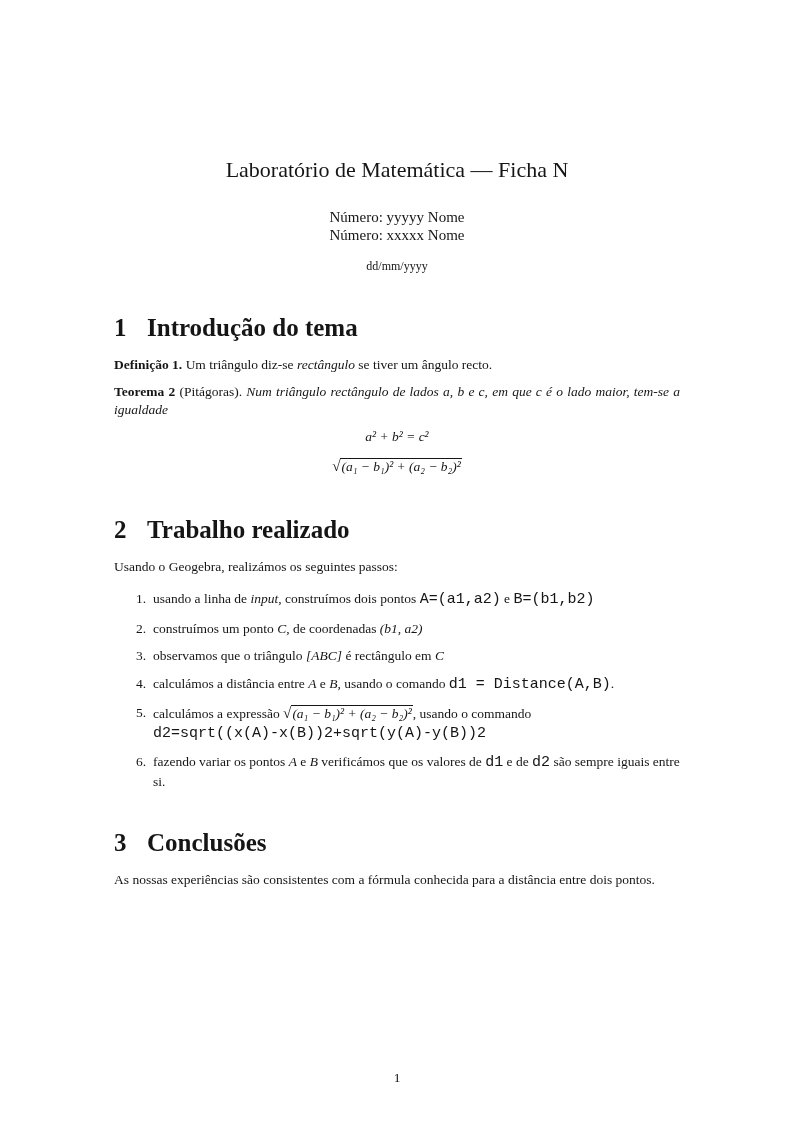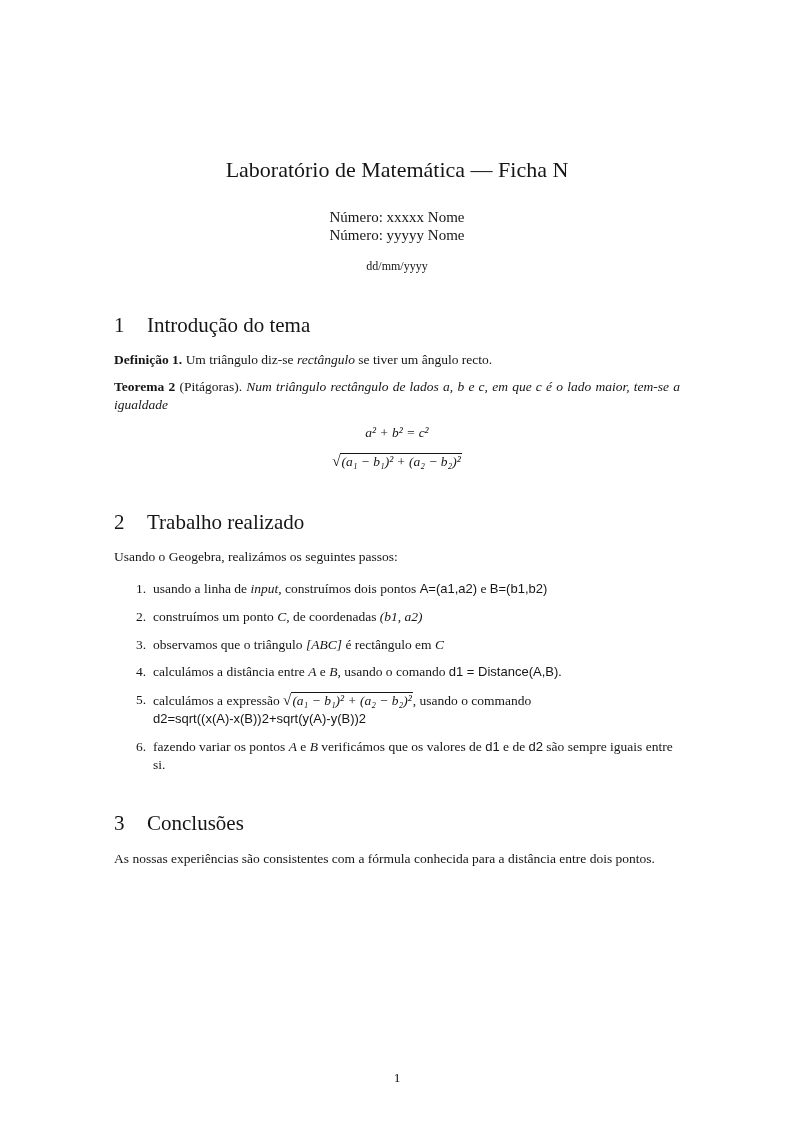--- a/index.html
+++ b/index.html
@@ -12,48 +12,48 @@
     padding:156px 113px 0 113px;
     font-family:"Liberation Serif", serif;
     font-size:13.5px;
     line-height:1.3;
     color:#151515;
     overflow:hidden;
   }
   .doc-title { text-align:center; font-size:22px; line-height:1.25; font-weight:normal; margin:0; }
   .authors { text-align:center; margin-top:24px; font-size:15px; line-height:1.22; }
   .doc-date { text-align:center; margin-top:15px; font-size:12px; }
-  .sec { font-size:21px; font-weight:normal; margin:38px 0 13px 0; line-height:1.2; }
+  .sec { font-size:25px; font-weight:bold; margin:38px 0 13px 0; line-height:1.2; }
   .sec-num { display:inline-block; min-width:33px; }
   .para { margin:10px 0; text-align:justify; }
   .note { font-style:italic; }
   .thm-label { font-weight:bold; }
   .it { font-style:italic; }
-  .mono { font-family:Liberation Sans, sans-serif; font-size:13px; }
+  .mono { font-family:Liberation Mono, monospace; font-size:15px; }
   .eq { text-align:center; margin:7px 0 11px 0; font-style:italic; }
   .sqrt { white-space:nowrap; }
   .rad-sign { font-style:normal; font-size:1.12em; }
   .radicand { border-top:1.2px solid #151515; padding:0 1px;margin-top:22px; }
   .steps { list-style:none; margin:15px 0 0 0; padding:0; }
   .step { display:flex; margin-bottom:10px; }
   .step-num { flex:0 0 39px; text-align:right; padding-right:7px; box-sizing:border-box; }
   .step-body { flex:1; }
   .block { display:block; }
   .page-number { position:absolute; bottom:36px; left:0; right:0; text-align:center; font-size:13.5px; }
 </style>
 </head>
 <body>
 
 <div class="page">
 
   <h1 class="doc-title">Laboratório de Matemática — Ficha N</h1>
 
   <div class="authors">
+    <div>Número: yyyyy Nome</div>
     <div>Número: xxxxx Nome</div>
-    <div>Número: yyyyy Nome</div>
   </div>
 
   <div class="doc-date">dd/mm/yyyy</div>
 
   <h2 class="sec"><span class="sec-num">1</span><span>Introdução do tema</span></h2>
 
 
   <p class="para"><span class="thm-label">Definição 1.</span><span> Um triângulo diz-se </span><span class="it">rectângulo</span><span> se tiver um ângulo recto.</span></p>
 
   <p class="para"><span class="thm-label">Teorema 2</span><span> (Pitágoras). </span><span class="it">Num triângulo rectângulo de lados a, b e c, em que c é o lado maior, tem-se a igualdade</span></p>

